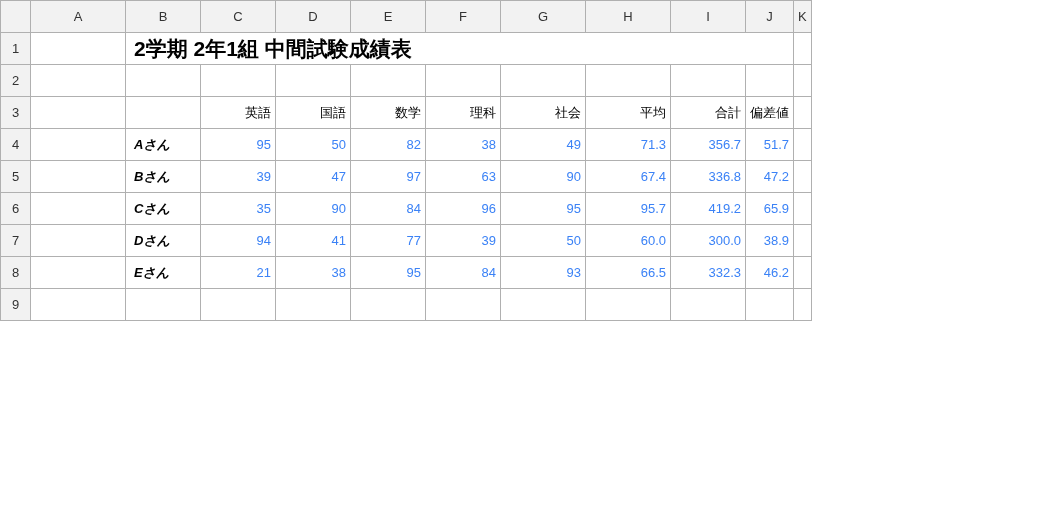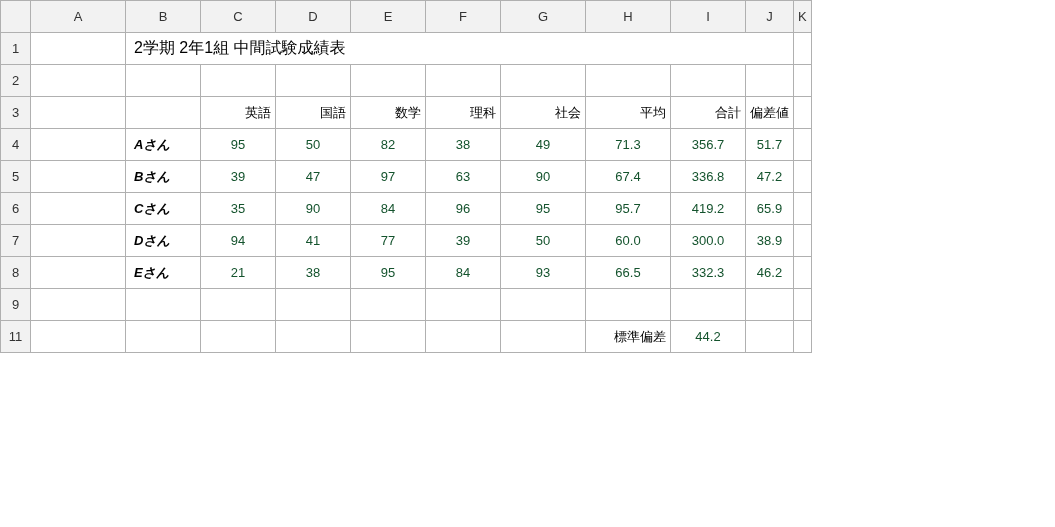--- a/index.html
+++ b/index.html
@@ -32,36 +32,36 @@
     
     .row-num {
       background: #f2f2f2;
       text-align: center;
       font-weight: normal;
       color: #333;
       width: 30px;
     }
     
     .data-num {
-      text-align: center;
-      color: #14532d;
+      text-align: right;
+      color: #3b82f6;
     }
     .data-label {
       text-align: left;
       font-weight: bold;
       padding-left: 8px;
       font-style: italic;
     }
     .header-label {
       text-align: right;
       font-size: 13px;
     }
     .title-cell {
-      font-size: 16px;
-      font-weight: normal;
+      font-size: 21px;
+      font-weight: bold;
       text-align: left;
       padding-left: 8px;
     }
     .empty-cell {
       background: #fff;
     }
     
     .col-a { width: 30px; }
     .col-b { width: 95px; }
     .col-c { width: 75px; }
@@ -231,29 +231,15 @@
       <td class="empty-cell"></td>
       <td class="empty-cell"></td>
       <td class="empty-cell"></td>
       <td class="empty-cell"></td>
       <td class="empty-cell"></td>
       <td class="empty-cell"></td>
       <td class="empty-cell"></td>
     </tr>
 
 
-    <tr>
-      <td class="row-num">11</td>
-      <td class="empty-cell"></td>
-      <td class="empty-cell"></td>
-      <td class="empty-cell"></td>
-      <td class="empty-cell"></td>
-      <td class="empty-cell"></td>
-      <td class="empty-cell"></td>
-      <td class="empty-cell"></td>
-      <td class="header-label">標準偏差</td>
-      <td class="data-num">44.2</td>
-      <td class="empty-cell"></td>
-      <td class="empty-cell"></td>
-    </tr>
 
   </tbody>
 </table>
 
 </body></html>

